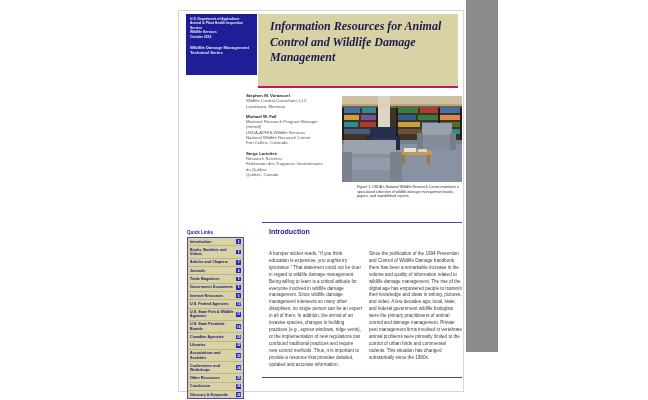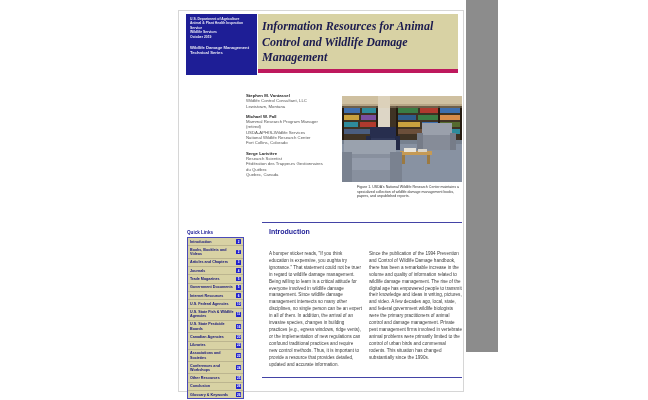--- a/index.html
+++ b/index.html
@@ -12,22 +12,22 @@
 
   .page { position:absolute; left:178px; top:10px; width:286px; height:382px;
     background:#fff; border:1px solid #d6d6d6; }
 
   
   .masthead-box { position:absolute; left:7px; top:3px; width:71px; height:61px;
     background:var(--navy-box,#1e1e96); color:#e9e9f6; padding:3px 4px; }
   .agency { font-size:3.4px; line-height:4.4px; font-weight:bold; white-space:pre-line; }
   .series { margin-top:6px; font-size:4.2px; line-height:5.4px; font-weight:bold; white-space:pre-line; }
 
-  .title-box { position:absolute; left:79px; top:3px; width:200px; height:59px;
-    background:var(--tan,#d8d2a4); padding:5px 8px 4px 4px; border-bottom:4px solid #be185d; }
+  .title-box { position:absolute; left:79px; top:3px; width:200px; height:74px;
+    background:var(--tan,#d8d2a4); padding:5px 8px 4px 12px; border-bottom:2px solid #be185d; }
   .title-box h1 { font-family:"Liberation Serif", serif; font-style:italic; font-weight:bold;
     font-size:12px; line-height:15.5px; color:var(--title-ink,#1b1b4f); }
 
   
   .authors { position:absolute; left:67px; top:82px; width:96px; }
   .author { margin-bottom:5px; font-size:4.3px; line-height:5.3px; color:#555; }
   .author .name { font-weight:bold; color:#1c1c1c; }
   .author .lines { white-space:pre-line; }
 
   

